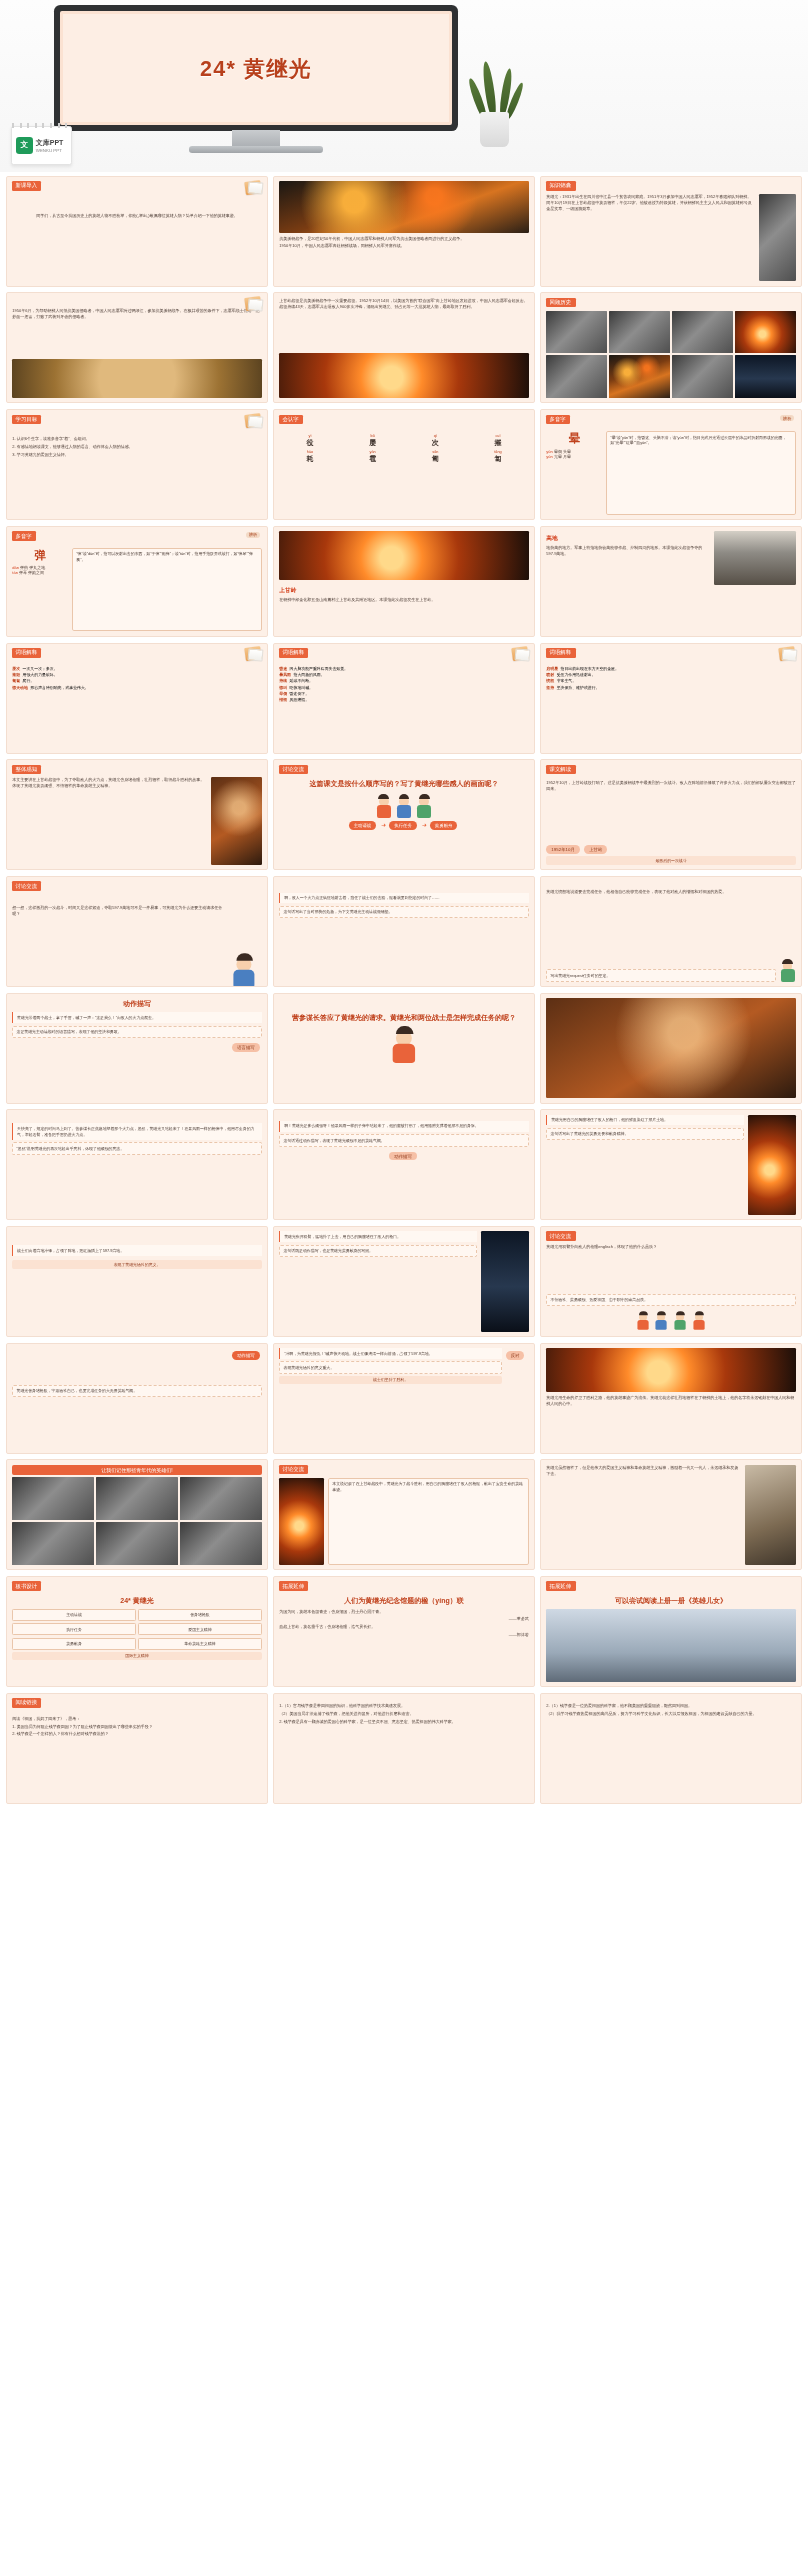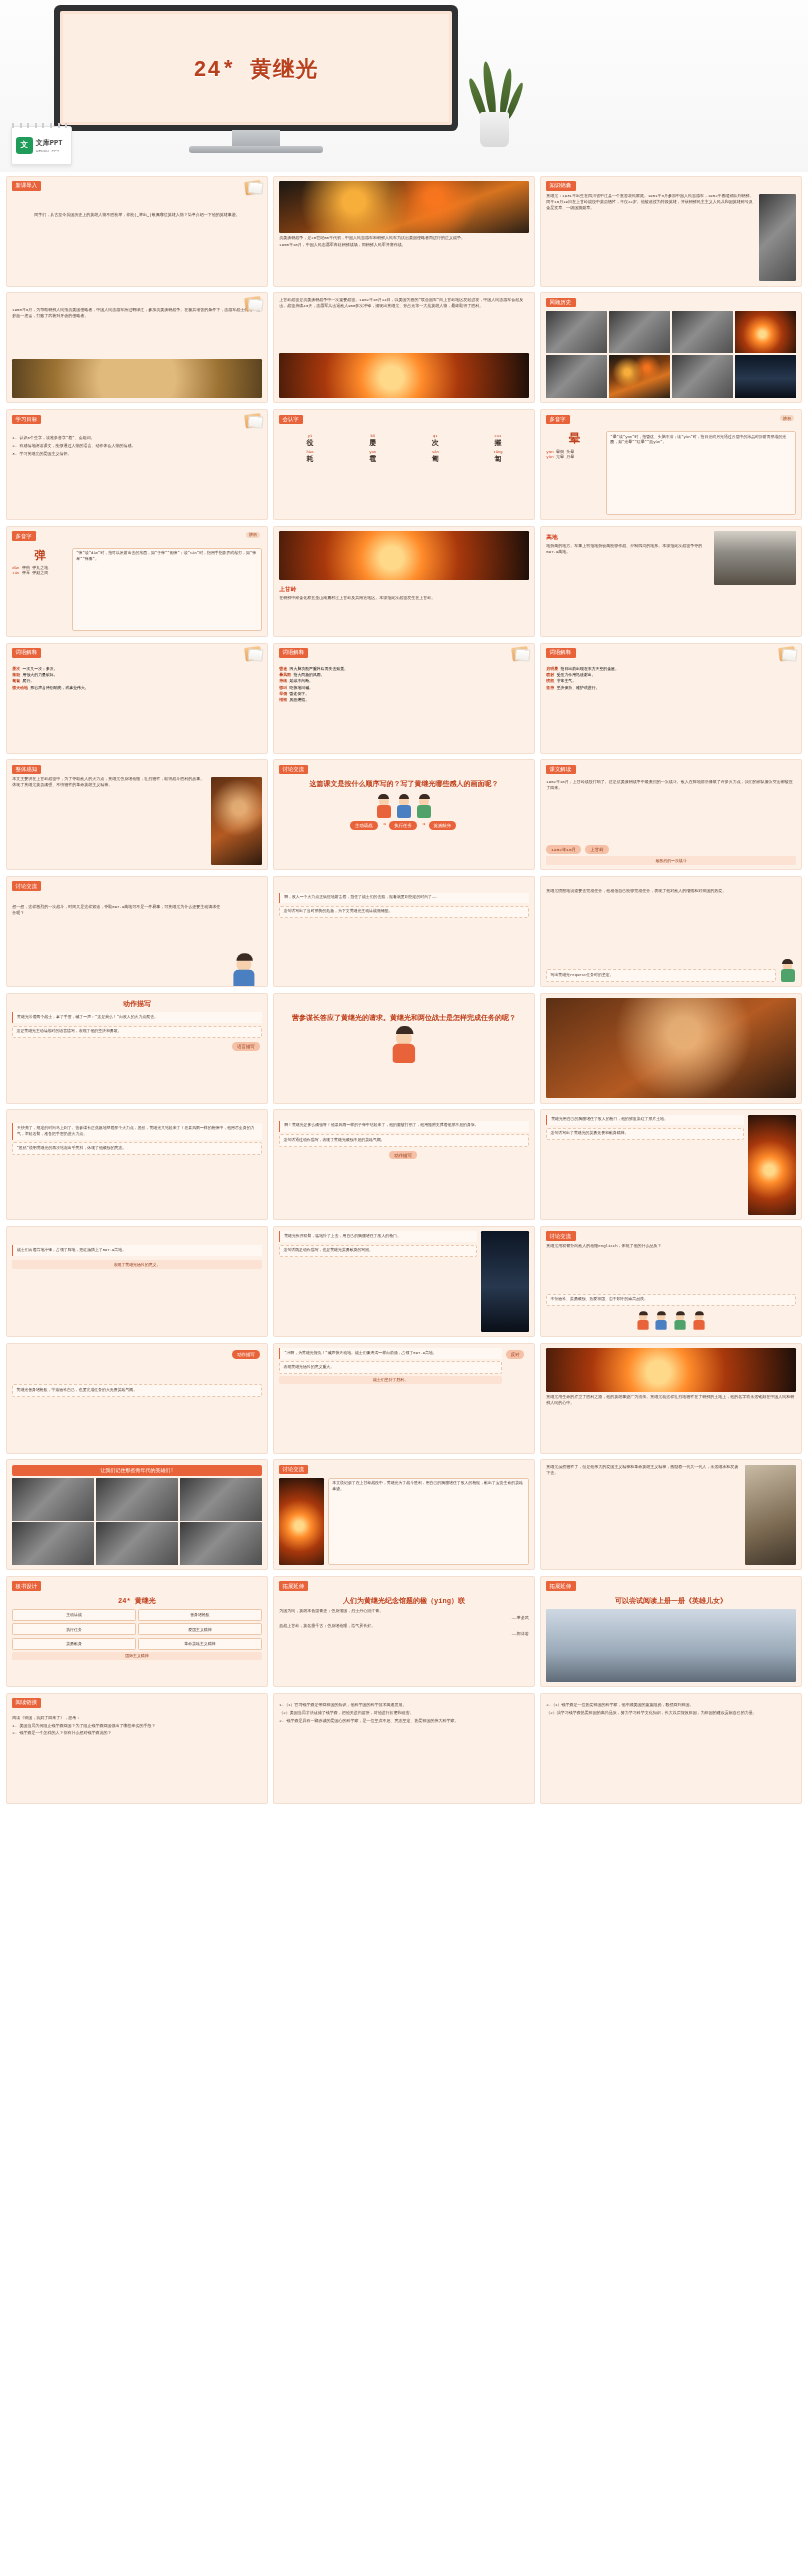--- a/index.html
+++ b/index.html
@@ -7,21 +7,20 @@
     margin: 0; padding: 0;
     background: #ffffff;
     font-family: "Liberation Sans", sans-serif;
   }
   #page {
     width: 808px;
     height: 2576px;
     position: relative;
     background: #ffffff;
     overflow: hidden;
-    font-family: Liberation Mono, monospace;
   }
 
   
   .hero {
     position: relative;
     width: 808px;
     height: 172px;
     background: linear-gradient(180deg,#fdfdfd 0%, #f6f6f6 100%);
     overflow: hidden;
   }

